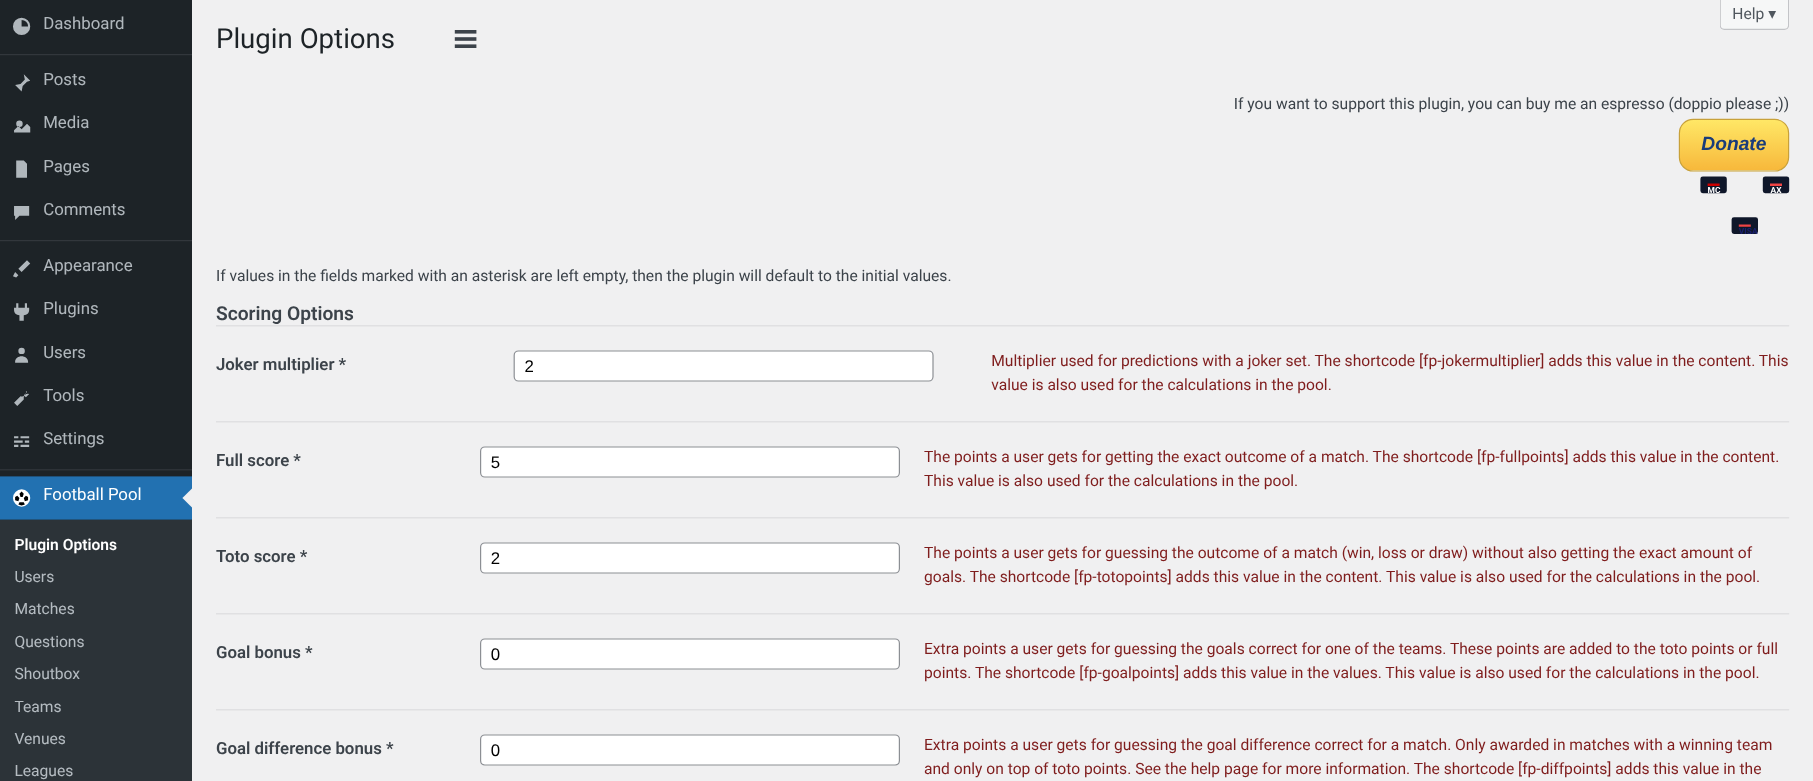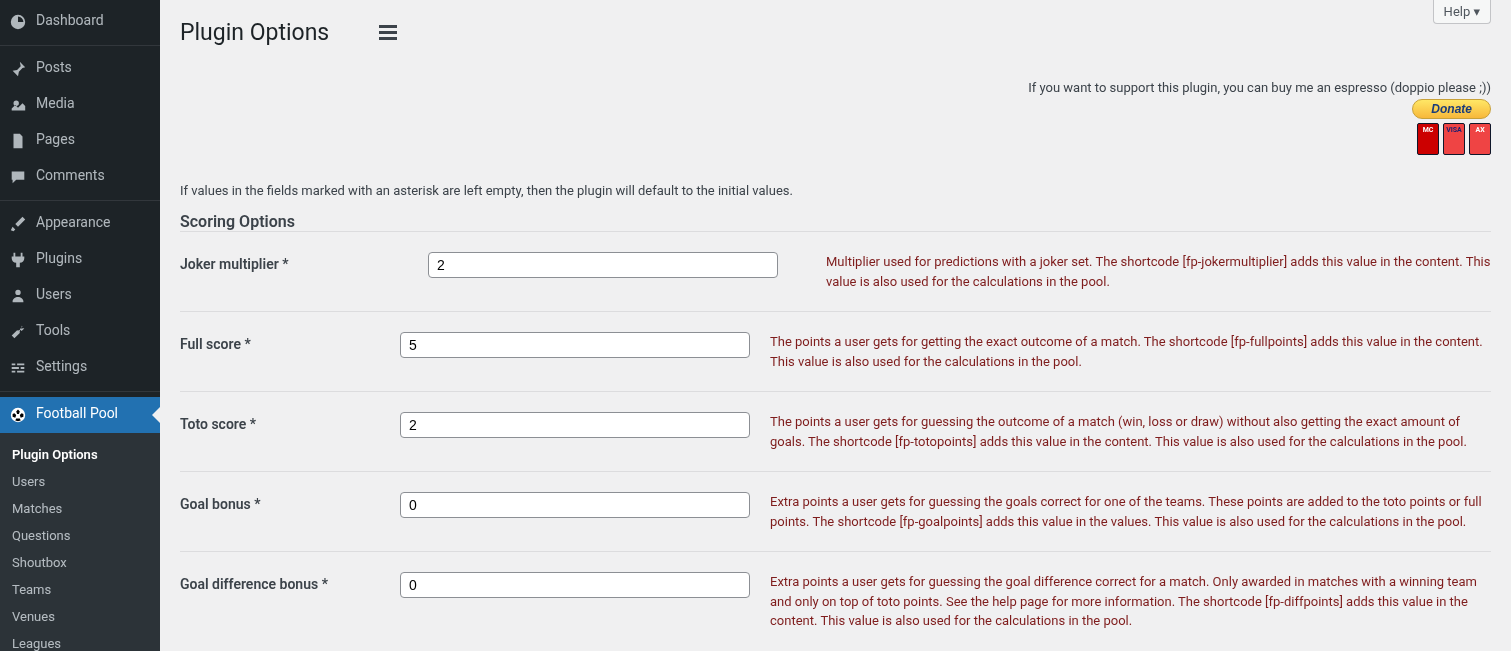--- a/index.html
+++ b/index.html
@@ -97,49 +97,49 @@
   text-align: right;
   font-size: 13px;
   margin-top: 30px;
   color: #3c434a;
 }
 .donate-btn {
   display: inline-block;
   background: linear-gradient(#ffe766, #f7b83b);
   border: 1px solid #c8a13a;
   border-radius: 12px;
-  padding: 2px 18px;
+  padding: 12px 18px;
   font-style: italic;
   font-weight: bold;
   color: #1a3c7a;
   font-family: Arial, sans-serif;
-  font-size: 12px;
+  font-size: 16px;
   cursor: pointer;
   margin-top: 4px;
 }
 .cards {
   display: flex;
   gap: 4px;
   justify-content: flex-end;
   margin-top: 4px;
 }
 .card {
   width: 22px;
-  height: 32px;
+  height: 14px;
   border-radius: 2px;
-  border: 1px solid #0f172a;
+  border: 6px solid #0f172a;
   display: inline-block;
   font-size: 7px;
   text-align: center;
   line-height: 12px;
   color: #fff;
   font-weight: bold;
 }
 .card.mc { background: #cc0000; }
-.card.visa { background: #ef4444; color: #1a1f71; }
+.card.visa { background: #ef4444; color: #1a1f71; margin-top: 34px; }
 .card.amex { background: #ef4444; }
 .intro-text {
   margin-top: 28px;
   margin-bottom: 14px;
   font-size: 13px;
 }
 .section-title {
   font-size: 16px;
   font-weight: 600;
   margin-bottom: 0;

